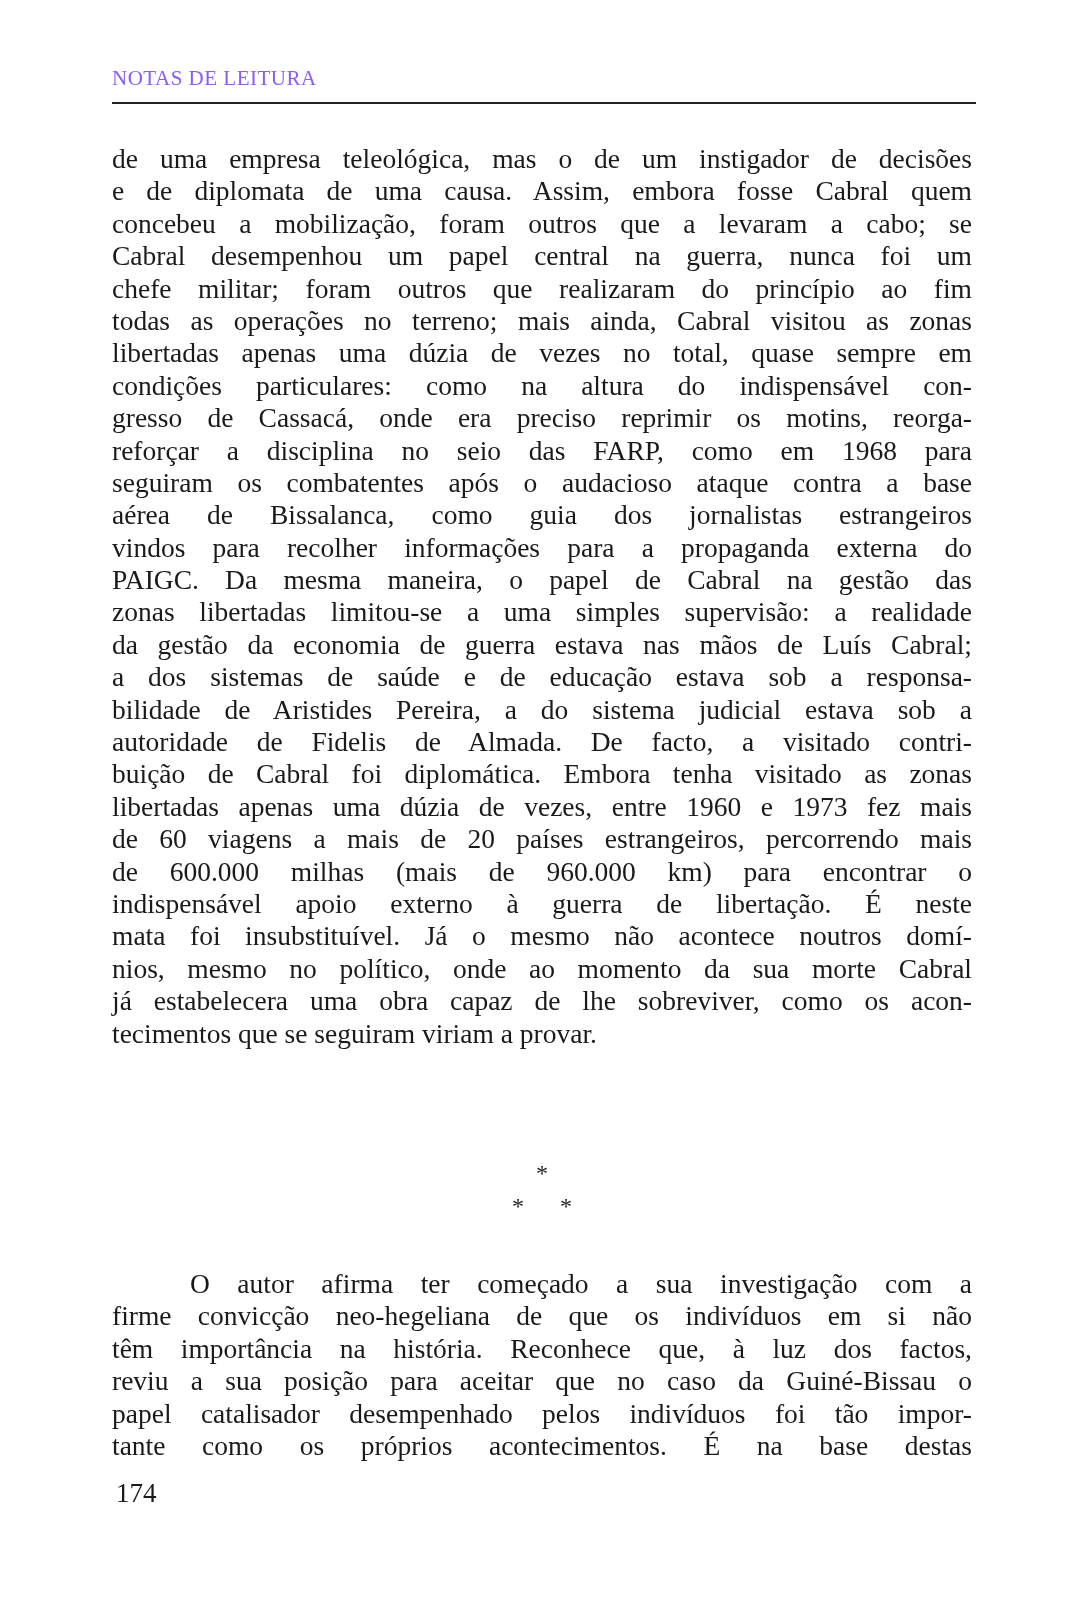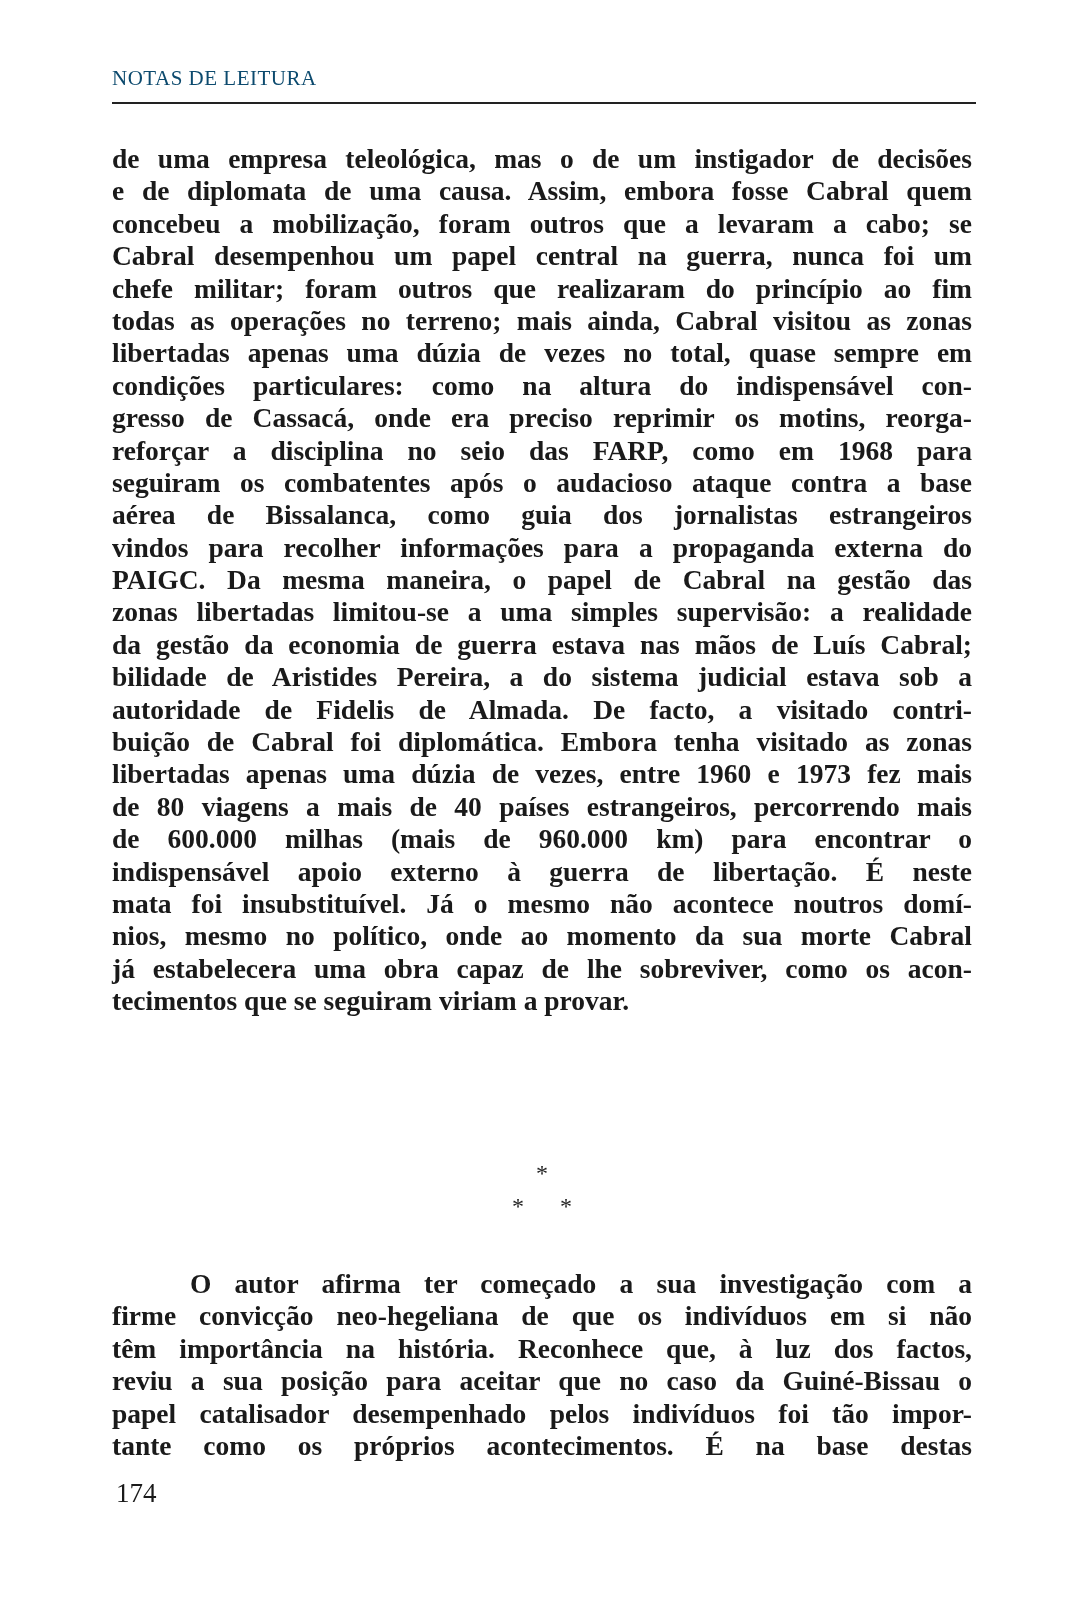--- a/index.html
+++ b/index.html
@@ -1,27 +1,27 @@
 <!DOCTYPE html>
 <html><head>
   <meta charset="utf-8">
   <style>
     html, body { margin: 0; padding: 0; background: #ffffff; }
     body { width: 1088px; height: 1600px; position: relative; overflow: hidden; color: #1a1a1a; }
     .page { position: absolute; left: 112px; top: 0; width: 862px; }
     .running-head {
       position: absolute; top: 66px; left: 0;
       font-family: "Liberation Serif", serif; font-size: 21px; letter-spacing: 0.5px;
-      color: #0c4a6e;
+      color: #8b5cf6;
     }
     .rule { position: absolute; top: 102px; left: 0; width: 864px; height: 2px; background: #222; }
     .body-block { position: absolute; left: 0; width: 860px; font-family: "Liberation Serif", serif; font-size: 27.5px; }
     .line {
       display: block; height: 32.4px; line-height: 32.4px;
-      text-align: justify; text-align-last: justify; white-space: nowrap; font-weight: bold;
+      text-align: justify; text-align-last: justify; white-space: nowrap;
     }
     .line.last { text-align-last: left; }
     .line.indent { padding-left: 78px; margin-top: 21px; }
     .block1 { top: 143px; }
     .block2 { top: 1247px; }
     .asterism { position: absolute; left: 0; width: 860px; font-family: "Liberation Serif", serif; font-size: 24px; color: #222; }
     .ast-top { top: 1160px; text-align: center; }
     .ast-bottom { top: 1193px; text-align: center; word-spacing: 30px; }
     .folio { position: absolute; top: 1478px; left: 4px; font-family: "Liberation Serif", serif; font-size: 27px; }
   </style>
@@ -42,25 +42,26 @@
     <span class="line">libertadas apenas uma dúzia de vezes no total, quase sempre em</span>
     <span class="line">condições particulares: como na altura do indispensável con-</span>
     <span class="line">gresso de Cassacá, onde era preciso reprimir os motins, reorga-</span>
     <span class="line">reforçar a disciplina no seio das FARP, como em 1968 para</span>
     <span class="line">seguiram os combatentes após o audacioso ataque contra a base</span>
     <span class="line">aérea de Bissalanca, como guia dos jornalistas estrangeiros</span>
     <span class="line">vindos para recolher informações para a propaganda externa do</span>
     <span class="line">PAIGC. Da mesma maneira, o papel de Cabral na gestão das</span>
     <span class="line">zonas libertadas limitou-se a uma simples supervisão: a realidade</span>
     <span class="line">da gestão da economia de guerra estava nas mãos de Luís Cabral;</span>
+    <span class="line">a dos sistemas de saúde e de educação estava sob a responsa-</span>
     <span class="line">bilidade de Aristides Pereira, a do sistema judicial estava sob a</span>
     <span class="line">autoridade de Fidelis de Almada. De facto, a visitado contri-</span>
     <span class="line">buição de Cabral foi diplomática. Embora tenha visitado as zonas</span>
     <span class="line">libertadas apenas uma dúzia de vezes, entre 1960 e 1973 fez mais</span>
-    <span class="line">de 80 viagens a mais de 40 países estrangeiros, percorrendo mais</span>
+    <span class="line">de 60 viagens a mais de 20 países estrangeiros, percorrendo mais</span>
     <span class="line">de 600.000 milhas (mais de 960.000 km) para encontrar o</span>
     <span class="line">indispensável apoio externo à guerra de libertação. É neste</span>
     <span class="line">mata foi insubstituível. Já o mesmo não acontece noutros domí-</span>
     <span class="line">nios, mesmo no político, onde ao momento da sua morte Cabral</span>
     <span class="line">já estabelecera uma obra capaz de lhe sobreviver, como os acon-</span>
     <span class="line last">tecimentos que se seguiram viriam a provar.</span>
   </div>
 
   <div class="asterism ast-top">*</div>
   <div class="asterism ast-bottom">*   *</div>

